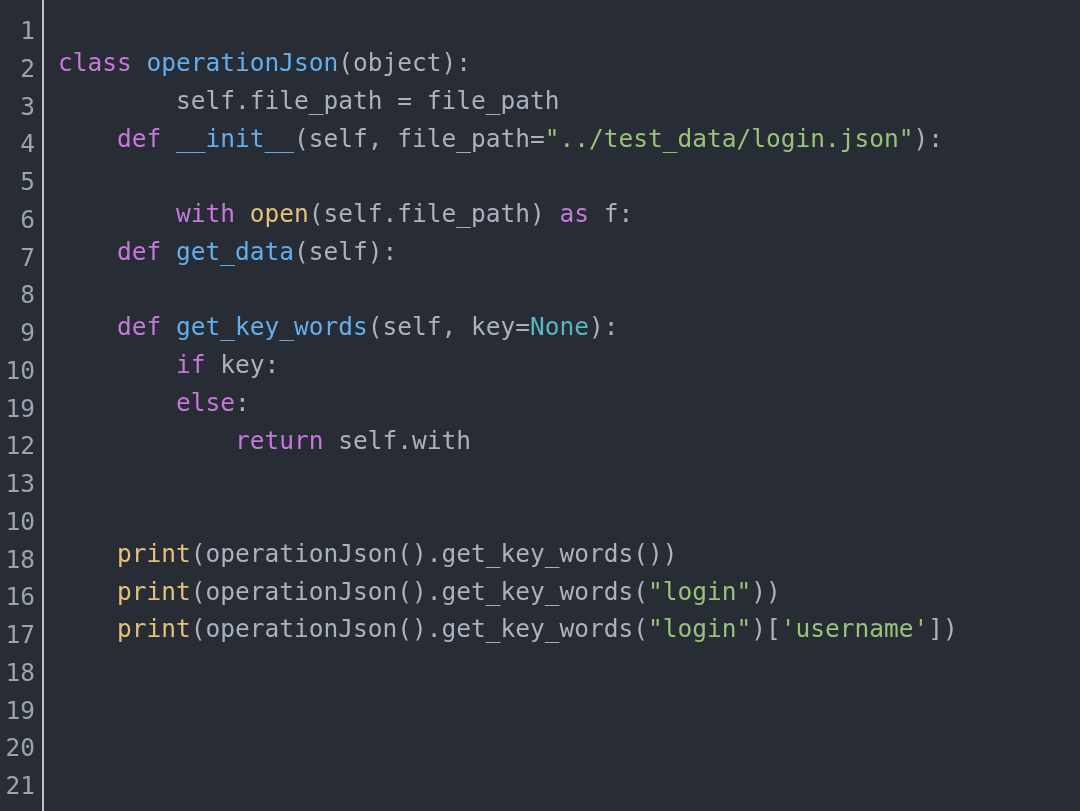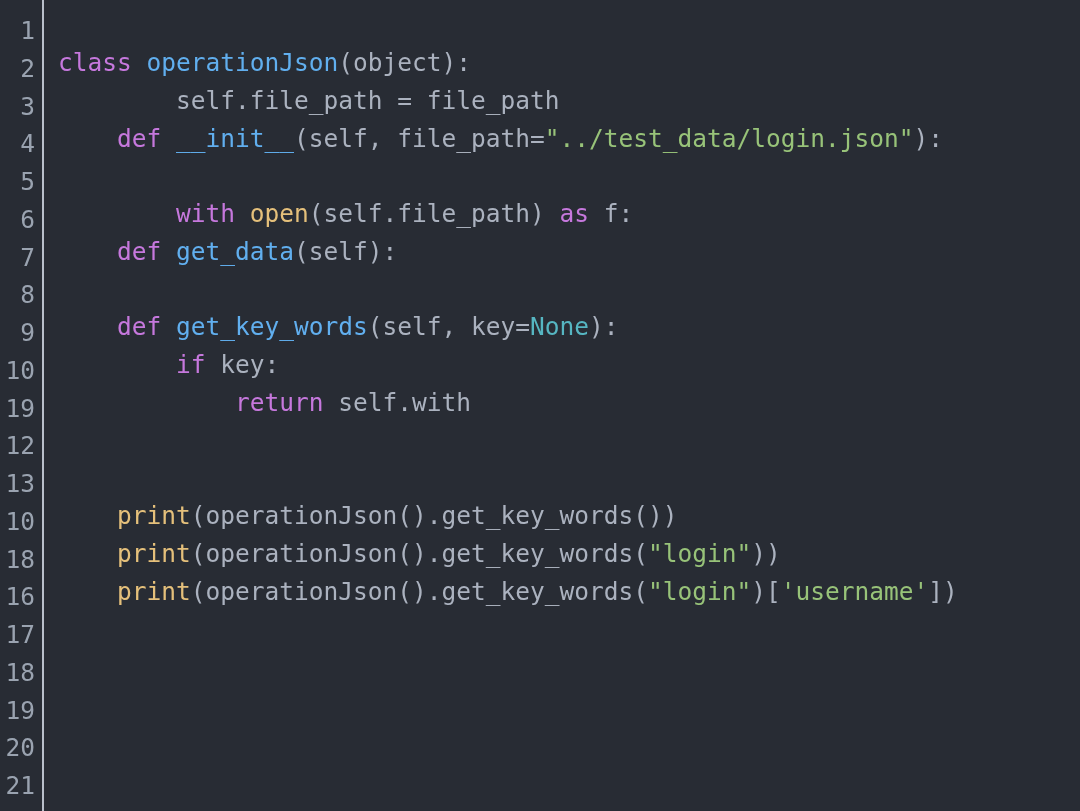--- a/index.html
+++ b/index.html
@@ -101,20 +101,21 @@
   <div id="code">
       <div class="cl"><span class="tok-kw">class</span><span class="tok-def"> </span><span class="tok-fn">operationJson</span><span class="tok-def">(object):</span></div>
       <div class="cl"><span class="tok-def">        self.file_path = file_path</span></div>
       <div class="cl"><span class="tok-def">    </span><span class="tok-kw">def</span><span class="tok-def"> </span><span class="tok-fn">__init__</span><span class="tok-def">(self, file_path=</span><span class="tok-str">"../test_data/login.json"</span><span class="tok-def">):</span></div>
       <div class="cl">&nbsp;</div>
       <div class="cl"><span class="tok-def">        </span><span class="tok-kw">with</span><span class="tok-def"> </span><span class="tok-bi">open</span><span class="tok-def">(self.file_path) </span><span class="tok-kw">as</span><span class="tok-def"> f:</span></div>
       <div class="cl"><span class="tok-def">    </span><span class="tok-kw">def</span><span class="tok-def"> </span><span class="tok-fn">get_data</span><span class="tok-def">(self):</span></div>
       <div class="cl">&nbsp;</div>
       <div class="cl"><span class="tok-def">    </span><span class="tok-kw">def</span><span class="tok-def"> </span><span class="tok-fn">get_key_words</span><span class="tok-def">(self, key=</span><span class="tok-const">None</span><span class="tok-def">):</span></div>
       <div class="cl"><span class="tok-def">        </span><span class="tok-kw">if</span><span class="tok-def"> key:</span></div>
+      <div class="cl"><span class="tok-def">        </span><span class="tok-kw">else</span><span class="tok-def">:</span></div>
       <div class="cl"><span class="tok-def">            </span><span class="tok-kw">return</span><span class="tok-def"> self.with</span></div>
       <div class="cl">&nbsp;</div>
       <div class="cl">&nbsp;</div>
       <div class="cl"><span class="tok-def">    </span><span class="tok-bi">print</span><span class="tok-def">(operationJson().get_key_words())</span></div>
       <div class="cl"><span class="tok-def">    </span><span class="tok-bi">print</span><span class="tok-def">(operationJson().get_key_words(</span><span class="tok-str">"login"</span><span class="tok-def">))</span></div>
       <div class="cl"><span class="tok-def">    </span><span class="tok-bi">print</span><span class="tok-def">(operationJson().get_key_words(</span><span class="tok-str">"login"</span><span class="tok-def">)[</span><span class="tok-str">'username'</span><span class="tok-def">])</span></div>
     </div>
 </div>
 
 </body></html>

